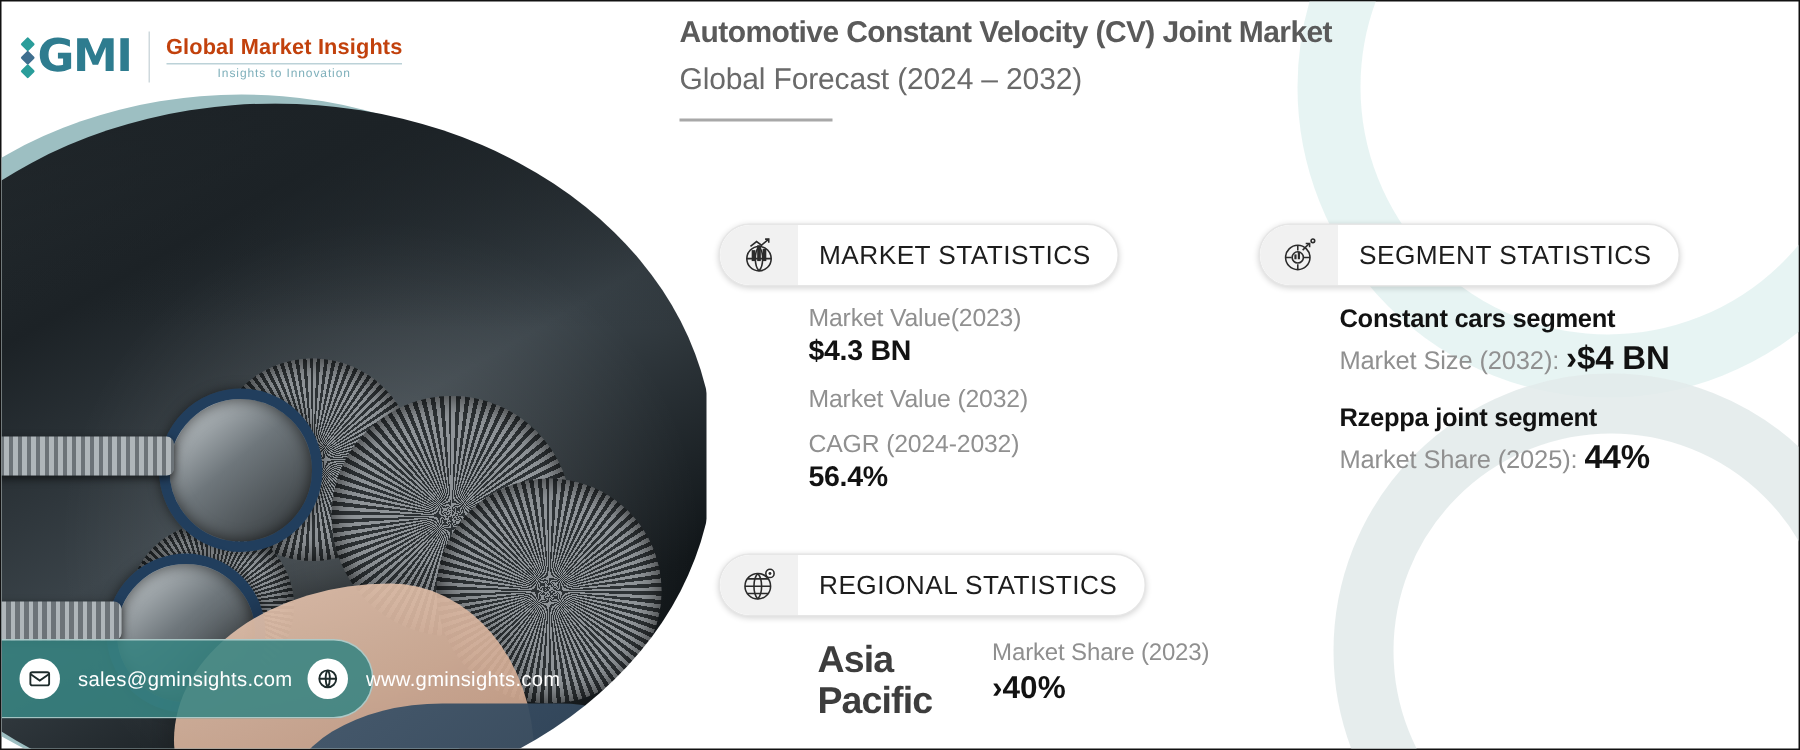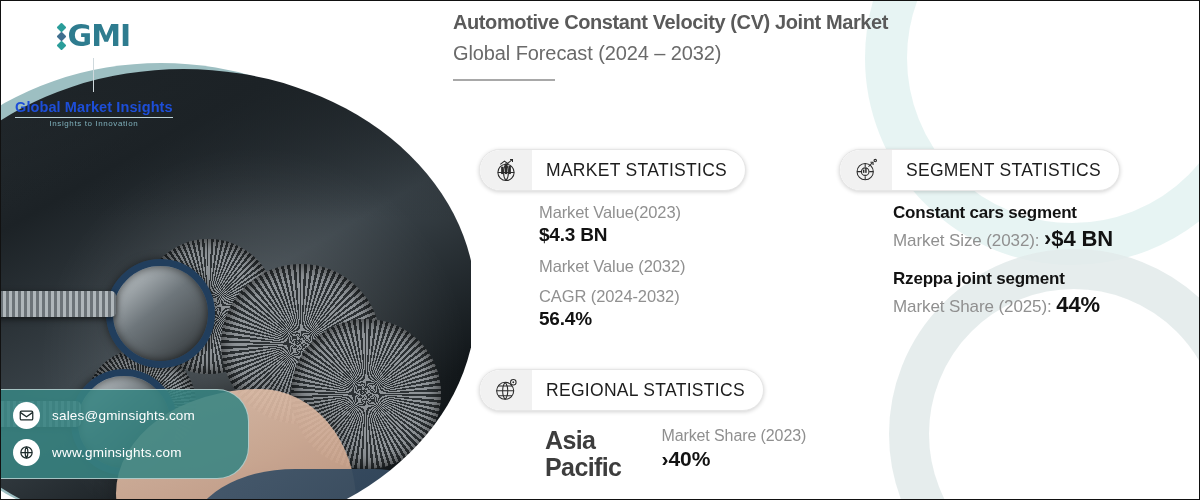--- a/index.html
+++ b/index.html
@@ -99,54 +99,54 @@
   }
 
   
   .contact-card{
     position:absolute;left:0;bottom:22px;
     width:248px;padding:12px 14px 12px 12px;
     background:rgba(56,132,130,.88);
     border-radius:0 32px 32px 0;
     border:1px solid rgba(255,255,255,.55);
     border-left:none;
-    display:flex;flex-direction:column;gap:10px;
+    display:flex;flex-direction:row;gap:10px;
     box-sizing:border-box;
   }
   .contact-row{display:flex;align-items:center;gap:12px;}
   .contact-badge{
     width:27px;height:27px;border-radius:50%;
     background:#fff;flex:0 0 auto;
     display:flex;align-items:center;justify-content:center;
     color:#1d2b2b;
   }
   .contact-text{
     color:#ffffff;font-size:13.5px;letter-spacing:.2px;white-space:nowrap;
   }
 
   
   .logo{
     position:absolute;left:14px;top:20px;
-    display:flex;align-items:center;gap:7px;z-index:6;flex-direction:column;
+    display:flex;align-items:center;gap:7px;z-index:6;
   }
   .logo-mark{display:flex;align-items:center;gap:3px;}
   .logo-diamonds{display:flex;flex-direction:column;gap:2px;}
   .logo-diamonds i{
     display:block;width:7px;height:7px;background:#2a9d9a;
     transform:rotate(45deg);border-radius:1px;
   }
   .logo-diamonds i:nth-child(2){background:#3f6f8f;}
   .logo-gmi{
     font-size:30px;font-weight:700;letter-spacing:-1px;
     color:#2e7c8f;line-height:1;font-family:"DejaVu Sans",sans-serif;
   }
   .logo-sep{width:1px;height:34px;background:#cfd9dd;margin:0 4px;}
   .logo-words{display:flex;flex-direction:column;align-items:center;}
   .logo-title{
-    font-size:14.5px;font-weight:700;color:#1d4ed8;letter-spacing:.1px;
+    font-size:14.5px;font-weight:700;color:#c2410c;letter-spacing:.1px;
     white-space:nowrap;
   }
   .logo-rule{width:100%;height:1px;background:#bcd2d8;margin:2px 0 1px;}
   .logo-tag{font-size:8px;color:#7fb0bb;letter-spacing:.6px;white-space:nowrap;}
 
   
   .heading{position:absolute;left:452px;top:10px;width:660px;z-index:5;}
   .title{
     font-size:20px;line-height:1.14;font-weight:700;color:#5a5a5a;
     letter-spacing:-.4px;margin:0;

